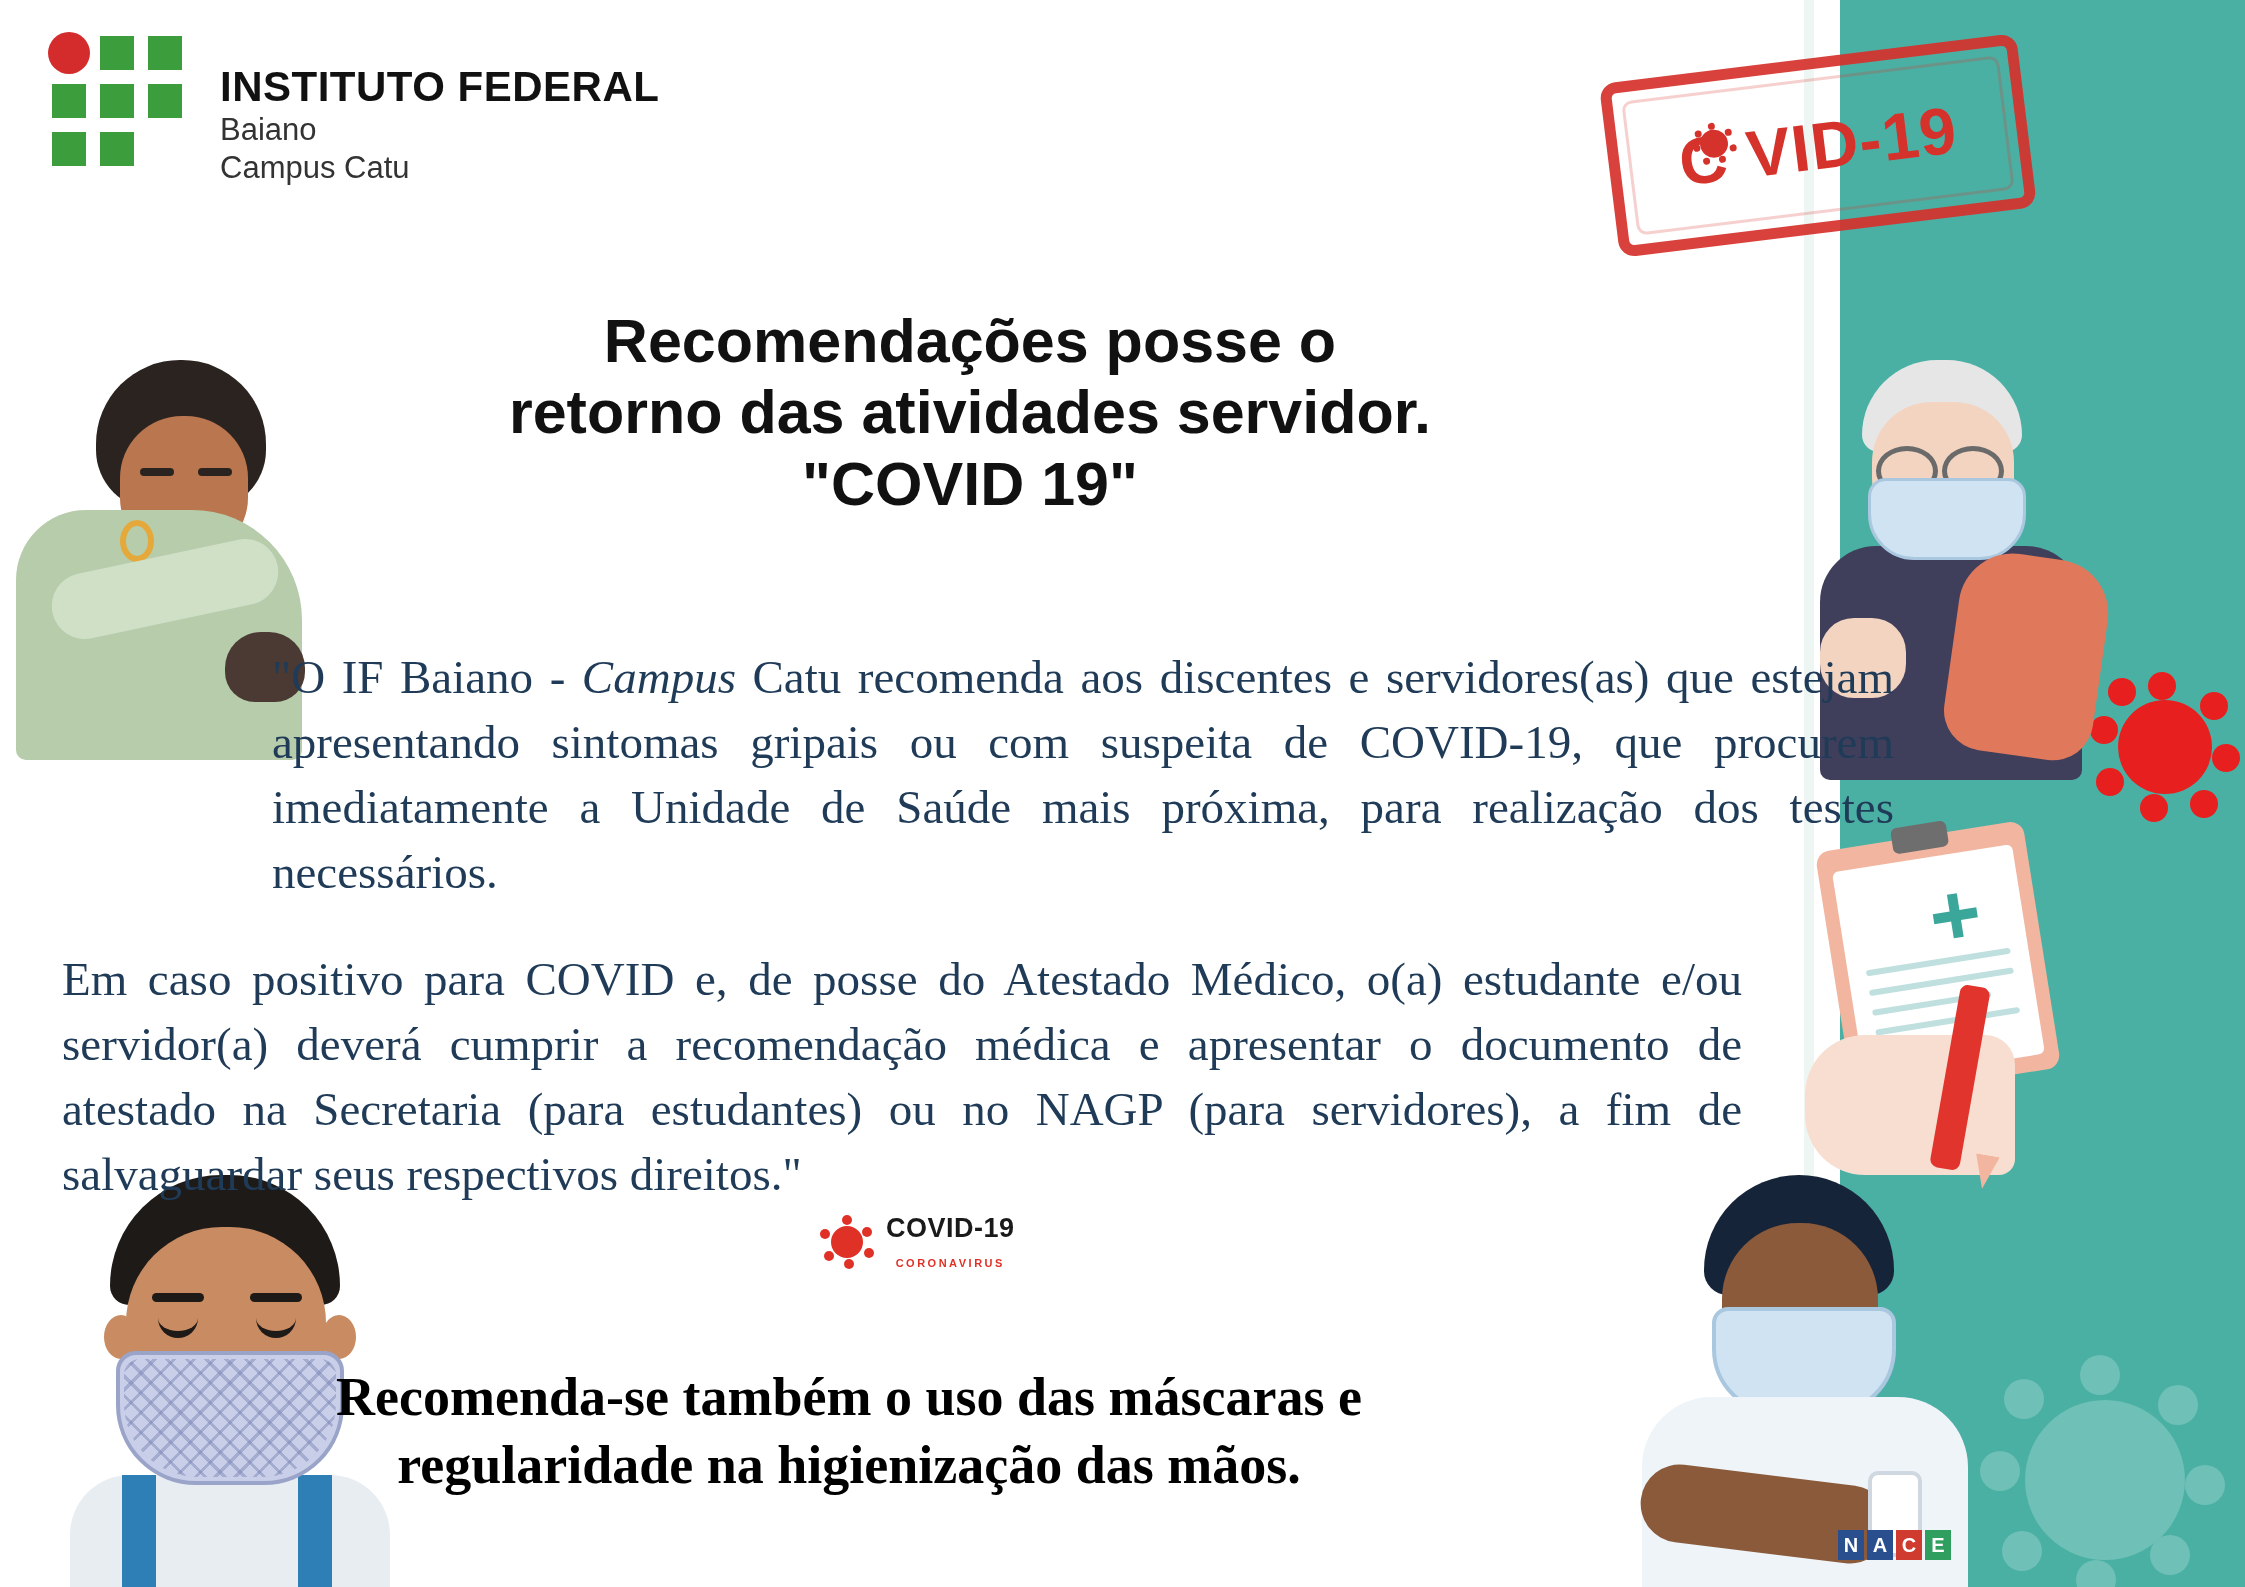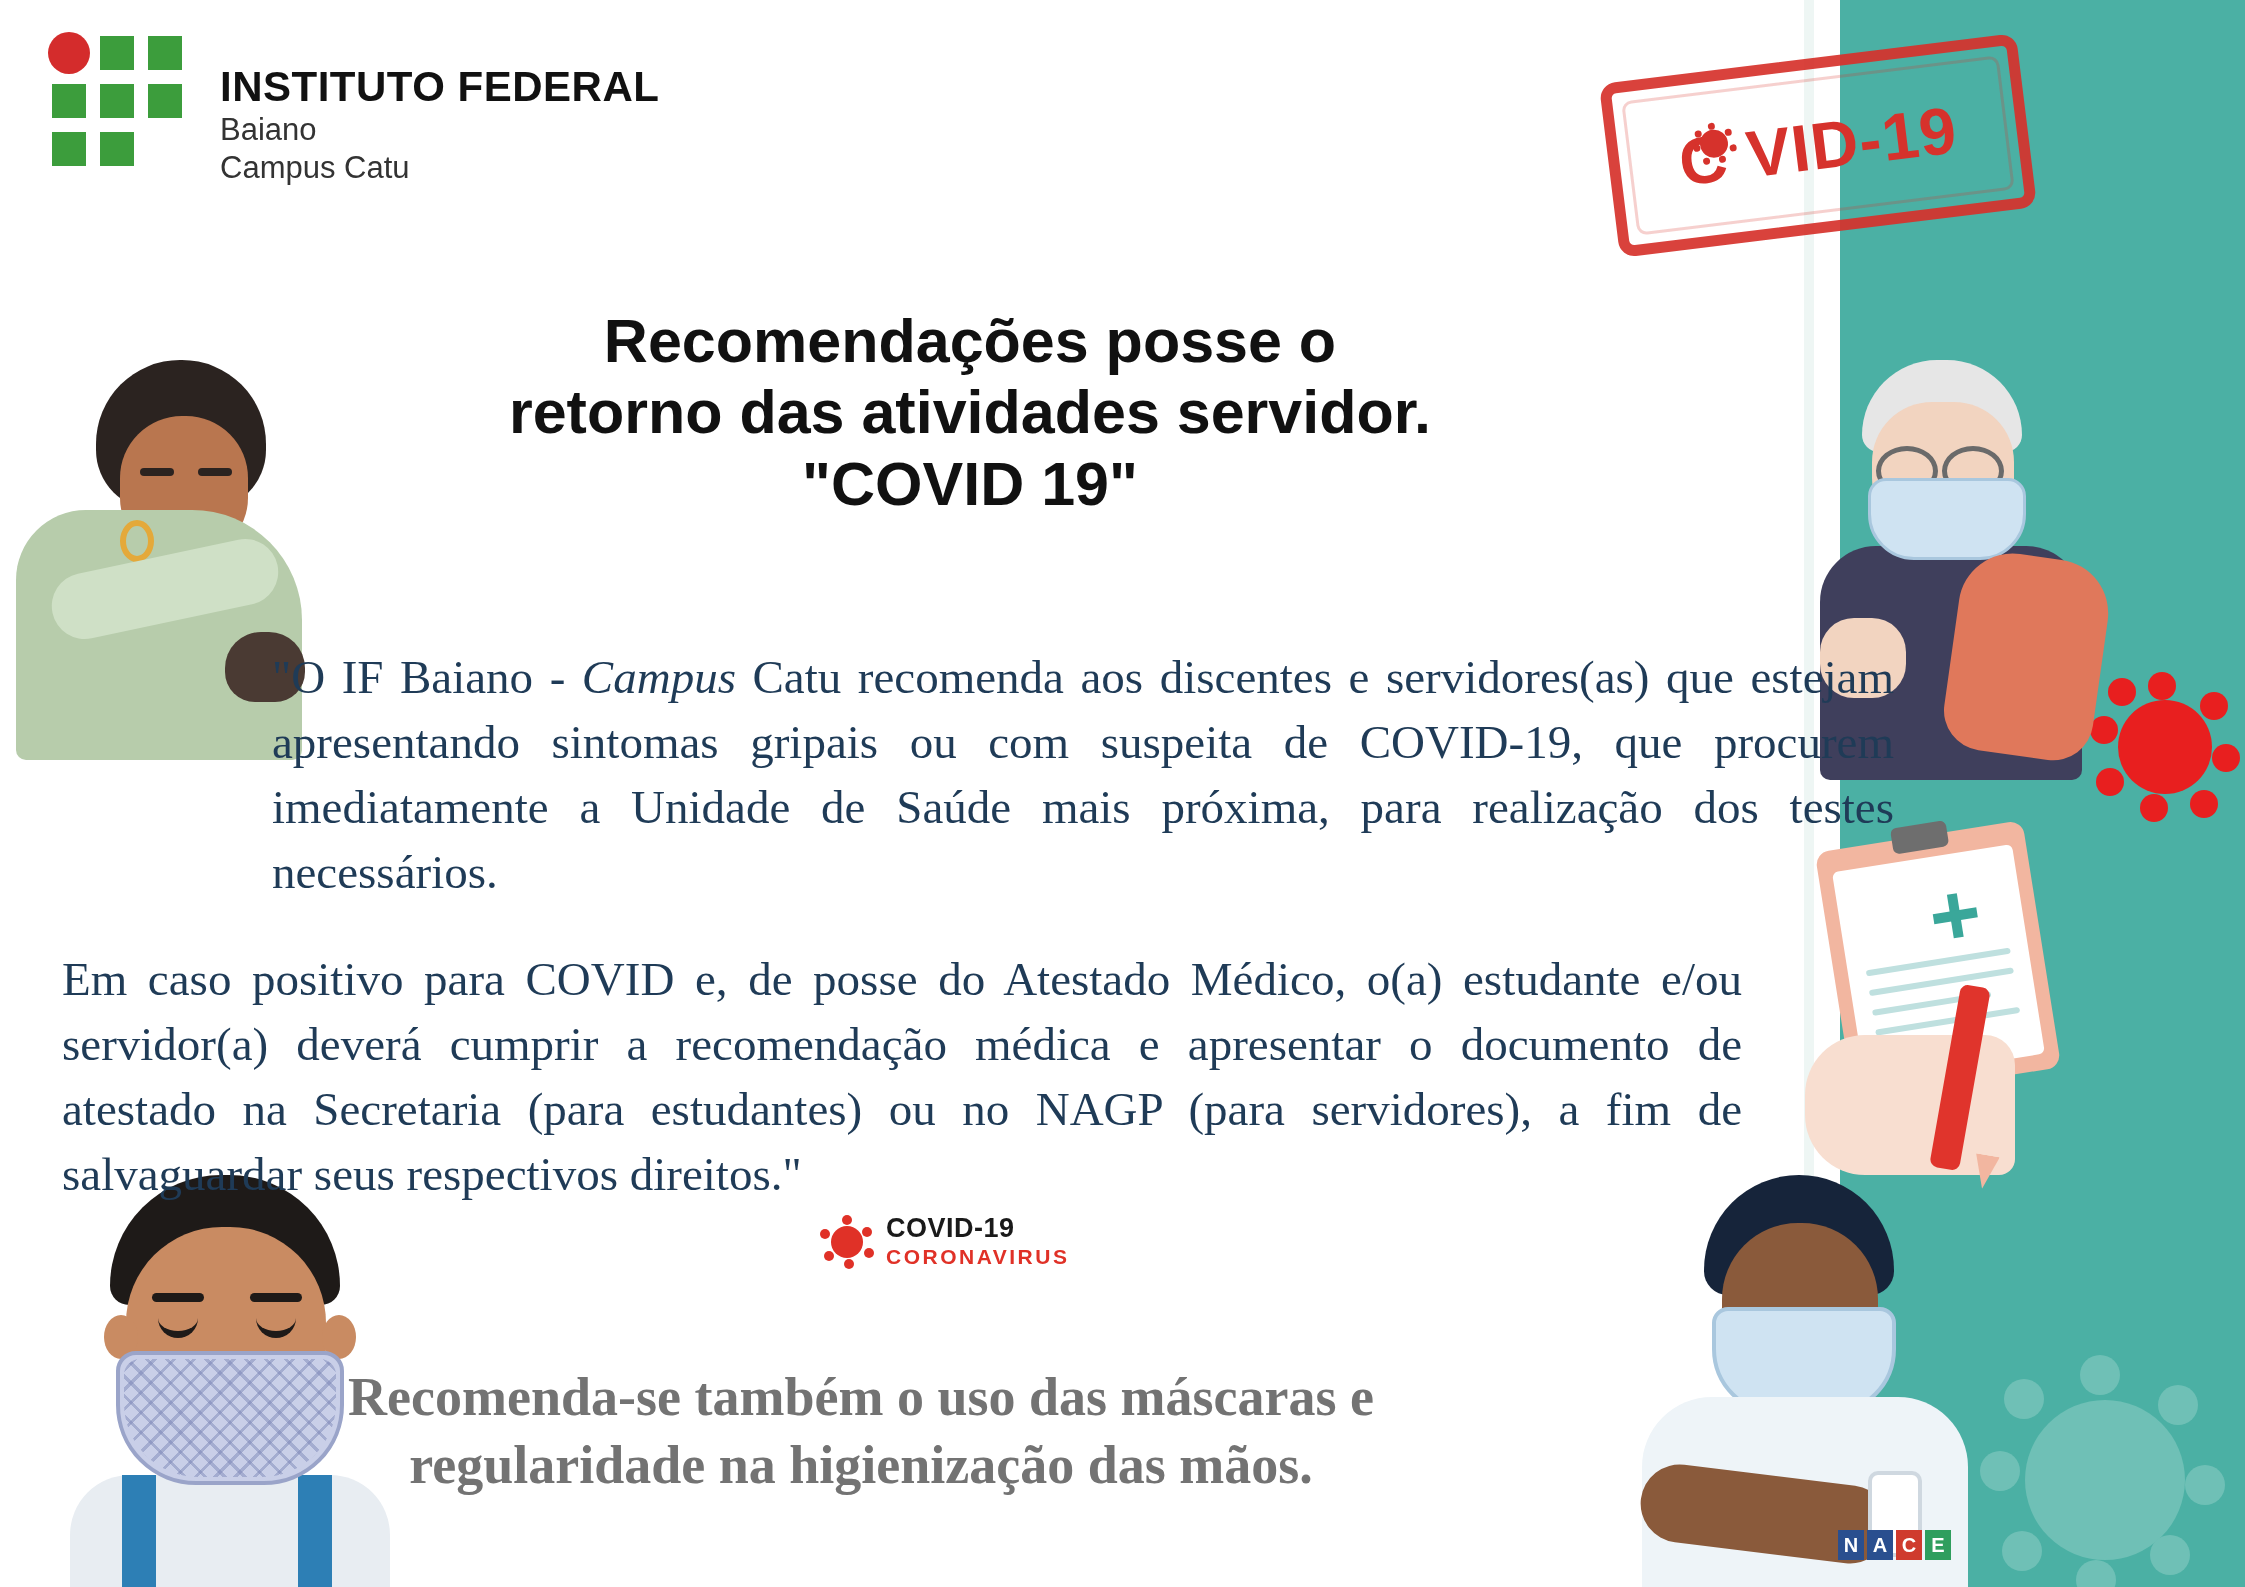--- a/index.html
+++ b/index.html
@@ -180,29 +180,29 @@
     width: 1680px;
     font-size: 47px;
   }
   .para em {
     font-style: italic;
     margin-top: 12px;
   }
 
   .closing {
     position: absolute;
-    left: 276px;
+    left: 264px;
     top: 1310px;
     width: 1170px;
     text-align: center;
     font-family: "Liberation Serif", serif;
     font-weight: bold;
     font-size: 54px;
     line-height: 1.25;
-    color: #737373;
+    color: #000000;
   }
 
   
   .covid-mini {
     position: absolute;
     left: 820px;
     top: 1215px;
     display: flex;
     align-items: center;
   }
@@ -226,25 +226,25 @@
     background: #e03127;
   }
   .covid-mini .txt .t1 {
     font-size: 27px;
     font-weight: bold;
     color: #1a1a1a;
     letter-spacing: 0.5px;
     line-height: 1;
   }
   .covid-mini .txt .t2 {
-    font-size: 21px;
+    font-size: 11px;
     font-weight: bold;
     color: #e03127;
     letter-spacing: 2.5px;
-    margin-top: 3px;
+    margin-top: 15px;
     text-align: center;
   }
 
   
   .bottom-banner {
     position: absolute;
     left: 818px;
     top: 1520px;
     display: flex;
     align-items: center;

